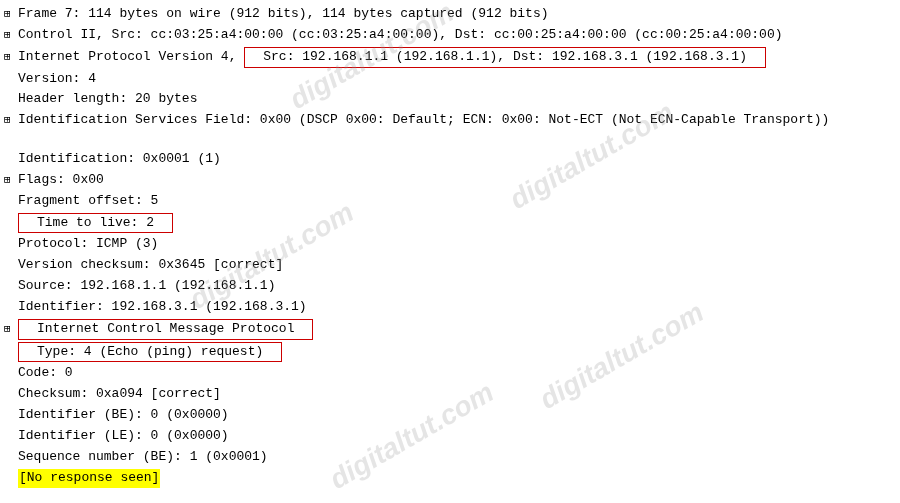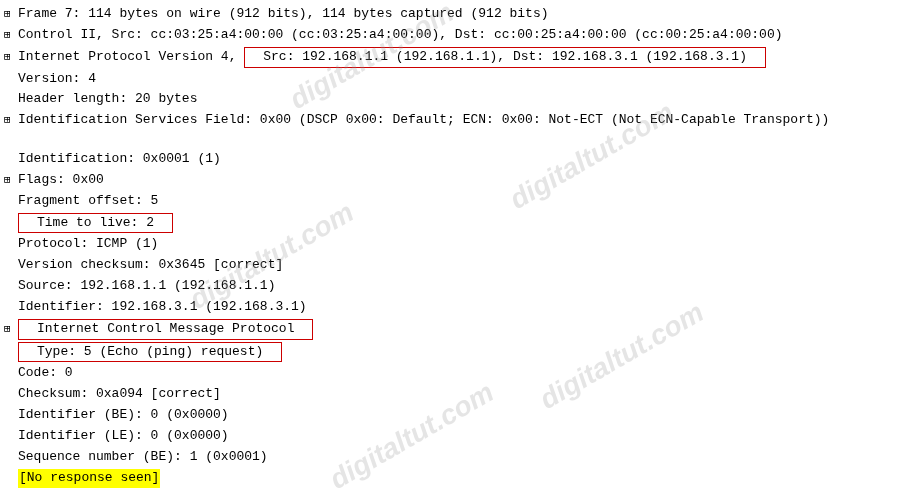--- a/index.html
+++ b/index.html
@@ -123,21 +123,21 @@
     <span>Fragment offset: 5</span>
   </div>
 
   <div class="line indent1">
     <span class="expand-icon"> </span>
     <span class="highlighted-box">Time to live: 2</span>
   </div>
 
   <div class="line indent1">
     <span class="expand-icon"> </span>
-    <span>Protocol: ICMP (1)</span>
+    <span>Protocol: ICMP (3)</span>
   </div>
 
   <div class="line indent1">
     <span class="expand-icon"> </span>
     <span>Version checksum: 0x3645 [correct]</span>
   </div>
 
   <div class="line indent1">
     <span class="expand-icon"> </span>
     <span>Source: 192.168.1.1 (192.168.1.1)</span>
@@ -148,21 +148,21 @@
     <span>Identifier: 192.168.3.1 (192.168.3.1)</span>
   </div>
 
   <div class="line">
     <span class="expand-icon">⊞</span>
     <span class="highlighted-box">Internet Control Message Protocol</span>
   </div>
 
   <div class="line indent1">
     <span class="expand-icon"> </span>
-    <span class="highlighted-box">Type: 5 (Echo (ping) request)</span>
+    <span class="highlighted-box">Type: 4 (Echo (ping) request)</span>
   </div>
 
   <div class="line indent1">
     <span class="expand-icon"> </span>
     <span>Code: 0</span>
   </div>
 
   <div class="line indent1">
     <span class="expand-icon"> </span>
     <span>Checksum: 0xa094 [correct]</span>

